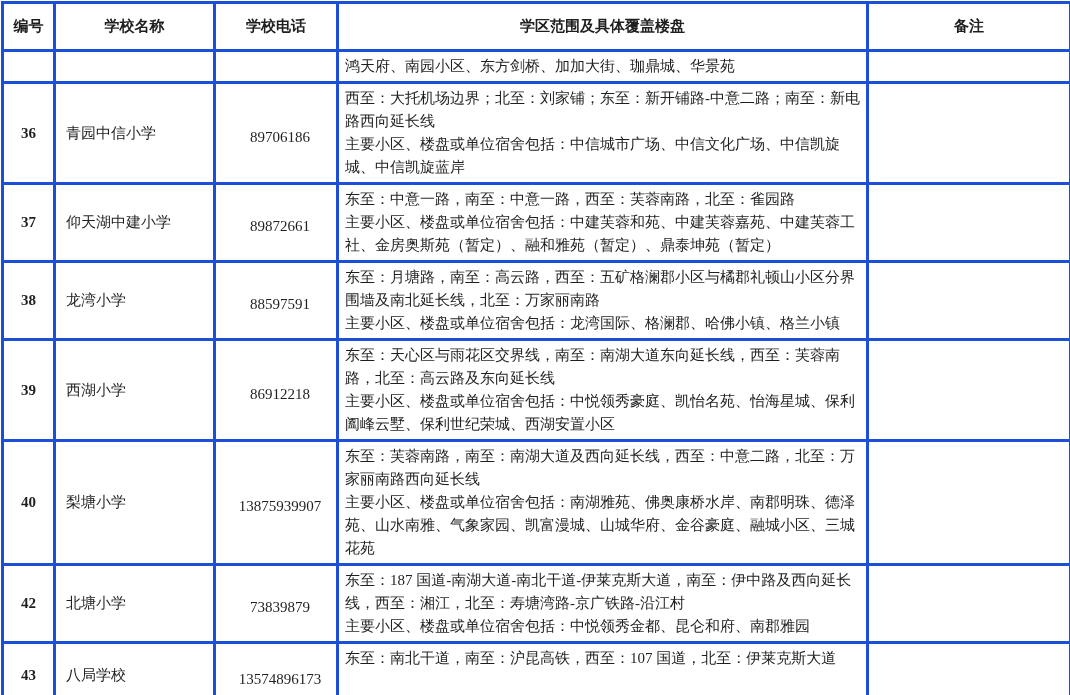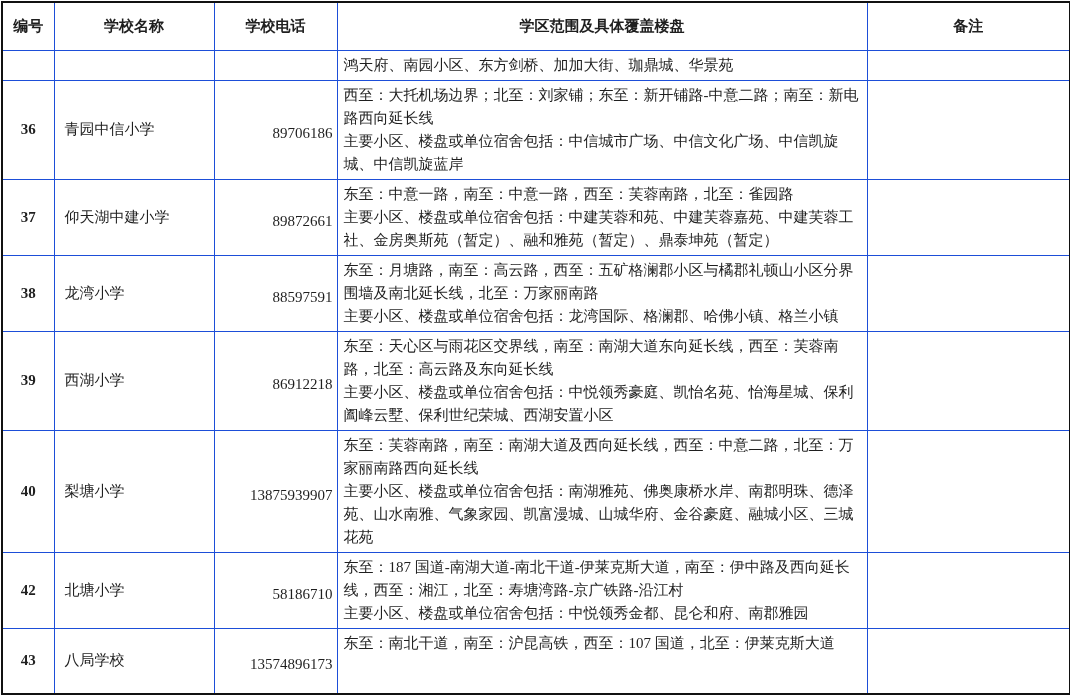--- a/index.html
+++ b/index.html
@@ -17,21 +17,21 @@
     overflow: hidden;
   }
   table.school-table {
     border-collapse: collapse;
     table-layout: fixed;
     width: 1068px;
     background: #ffffff;
   }
   table.school-table th,
   table.school-table td {
-    border: 1px solid #1d4ed8;
+    border: 3px solid #1d4ed8;
     overflow: hidden;
     font-size: 15px;
   }
   table.school-table { border: 2px solid #111111; }
 
   thead th {
     height: 48px;
     font-weight: bold;
     font-size: 16px;
     text-align: center;
@@ -45,21 +45,21 @@
     font-size: 16px;
     padding: 6px;
   }
   td.col-name {
     text-align: left;
     vertical-align: middle;
     padding: 2px 4px 2px 10px;
     font-size: 15px;
   }
   td.col-phone {
-    text-align: right;
+    text-align: center;
     vertical-align: middle;
     padding: 10px 4px 2px 12px;
     font-size: 16px;
   }
   td.col-scope {
     text-align: left;
     vertical-align: top;
     padding: 3px 6px;
     line-height: 23px;
   }
@@ -154,21 +154,21 @@
           <td class="col-phone">13875939907</td>
           <td class="col-scope">
             <div>东至：芙蓉南路，南至：南湖大道及西向延长线，西至：中意二路，北至：万家丽南路西向延长线</div>
             <div><b>主要小区、楼盘或单位宿舍包括：</b>南湖雅苑、佛奥康桥水岸、南郡明珠、德泽苑、山水南雅、气象家园、凯富漫城、山城华府、金谷豪庭、融城小区、三城花苑</div>
           </td>
           <td class="col-remark"></td>
         </tr>
         <tr>
           <td class="col-id">42</td>
           <td class="col-name">北塘小学</td>
-          <td class="col-phone">58186710</td>
+          <td class="col-phone">73839879</td>
           <td class="col-scope">
             <div>东至：187 国道-南湖大道-南北干道-伊莱克斯大道，南至：伊中路及西向延长线，西至：湘江，北至：寿塘湾路-京广铁路-沿江村</div>
             <div><b>主要小区、楼盘或单位宿舍包括：</b>中悦领秀金都、昆仑和府、南郡雅园</div>
           </td>
           <td class="col-remark"></td>
         </tr>
         <tr>
           <td class="col-id">43</td>
           <td class="col-name">八局学校</td>
           <td class="col-phone">13574896173</td>

